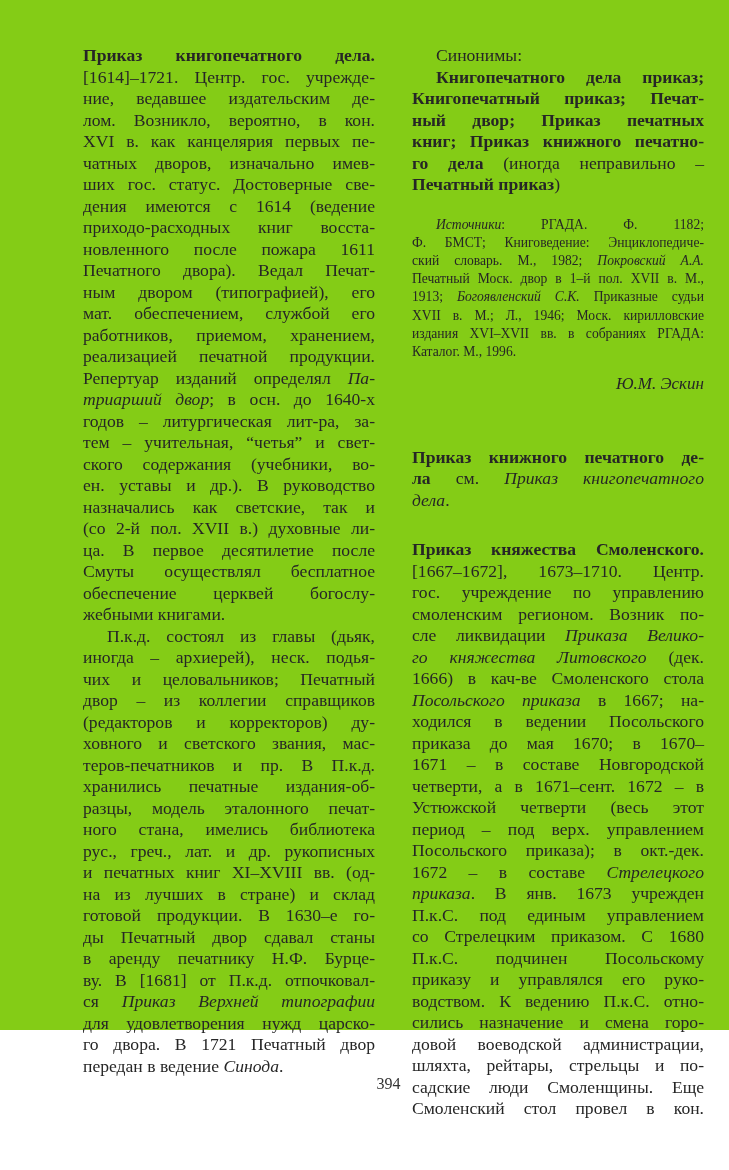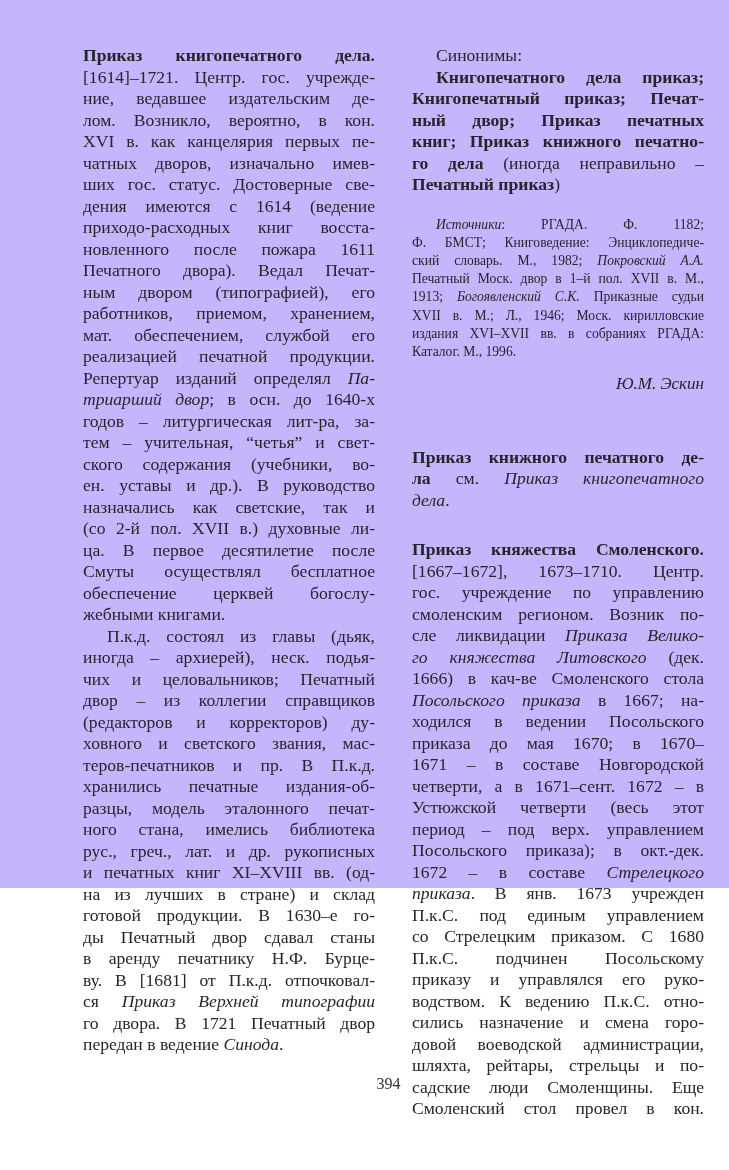--- a/index.html
+++ b/index.html
@@ -1,21 +1,21 @@
 <!DOCTYPE html>
 <html><head>
 <meta charset="utf-8">
 <style>
   html, body { margin: 0; padding: 0; background: #ffffff; }
   body {
     width: 729px; height: 1170px; position: relative; overflow: hidden;
     font-family: "Liberation Serif", "DejaVu Serif", serif;
     color: #262626;
   }
-  .page { position: absolute; left: 0; top: 0; width: 729px; height: 888px; background: #c4b5fd; }
+  .page { position: absolute; left: 0; top: 0; width: 729px; height: 1030px; background: #84cc16; }
   .col { position: absolute; top: 45px; width: 292px; font-size: 17.6px; line-height: 21.5px; text-align: justify; }
   .col.left { left: 83px; }
   .col.right { left: 412px; }
   .b { font-weight: bold; }
   .i { font-style: italic; margin-top: 20px; }
   .syn-head { font-size: 17.6px; margin-left: 24px; }
   .sources { font-size: 13.6px; line-height: 18.2px; margin-top: 20px; text-indent: 24px; }
   .sources .i { font-style: italic; }
   .author { font-size: 17px; text-align: right; font-style: italic; margin-top: 12px; }
   .entry2 { margin-top: 52px; }
@@ -36,22 +36,22 @@
       <span class="line">ние, ведавшее издательским де-</span>
       <span class="line">лом. Возникло, вероятно, в кон.</span>
       <span class="line">XVI в. как канцелярия первых пе-</span>
       <span class="line">чатных дворов, изначально имев-</span>
       <span class="line">ших гос. статус. Достоверные све-</span>
       <span class="line">дения имеются с 1614 (ведение</span>
       <span class="line">приходо-расходных книг восста-</span>
       <span class="line">новленного после пожара 1611</span>
       <span class="line">Печатного двора). Ведал Печат-</span>
       <span class="line">ным двором (типографией), его</span>
+      <span class="line">мат. обеспечением, службой его</span>
       <span class="line">работников, приемом, хранением,</span>
-      <span class="line">мат. обеспечением, службой его</span>
       <span class="line">реализацией печатной продукции.</span>
       <span class="line"><span>Репертуар изданий определял </span><span class="i">Па-</span></span>
       <span class="line"><span class="i">триарший двор</span><span>; в осн. до 1640-х</span></span>
       <span class="line">годов – литургическая лит-ра, за-</span>
       <span class="line">тем – учительная, “четья” и свет-</span>
       <span class="line">ского содержания (учебники, во-</span>
       <span class="line">ен. уставы и др.). В руководство</span>
       <span class="line">назначались как светские, так и</span>
       <span class="line">(со 2-й пол. XVII в.) духовные ли-</span>
       <span class="line">ца. В первое десятилетие после</span>
@@ -70,20 +70,21 @@
       <span class="line">разцы, модель эталонного печат-</span>
       <span class="line">ного стана, имелись библиотека</span>
       <span class="line">рус., греч., лат. и др. рукописных</span>
       <span class="line">и печатных книг XI–XVIII вв. (од-</span>
       <span class="line">на из лучших в стране) и склад</span>
       <span class="line">готовой продукции. В 1630–е го-</span>
       <span class="line">ды Печатный двор сдавал станы</span>
       <span class="line">в аренду печатнику Н.Ф. Бурце-</span>
       <span class="line">ву. В [1681] от П.к.д. отпочковал-</span>
       <span class="line"><span>ся </span><span class="i">Приказ Верхней типографии</span></span>
+      <span class="line">для удовлетворения нужд царско-</span>
       <span class="line">го двора. В 1721 Печатный двор</span>
       <span class="line last"><span>передан в ведение </span><span class="i">Синода</span><span>.</span></span>
     </div>
   </div>
 
   <div class="col right">
     <div>
       <span class="line last syn-head">Синонимы:</span>
       <span class="line b" style="padding-left:24px">Книгопечатного дела приказ;</span>
       <span class="line b">Книгопечатный приказ; Печат-</span>

